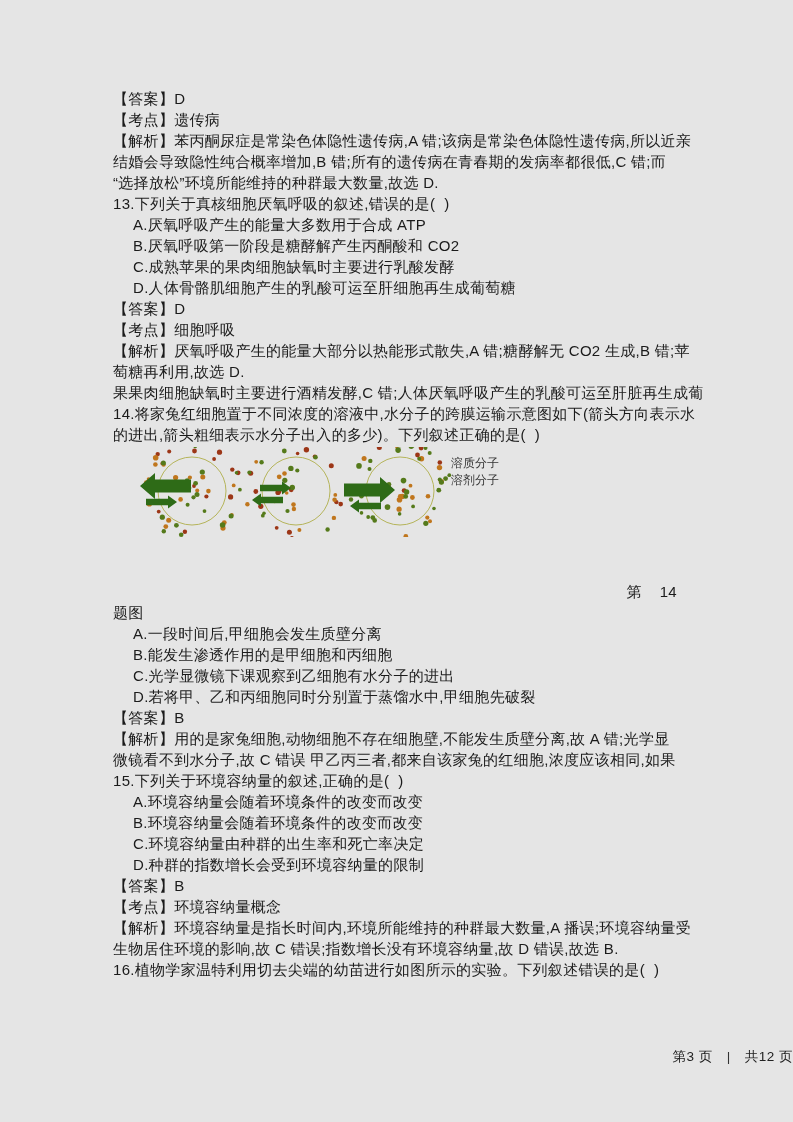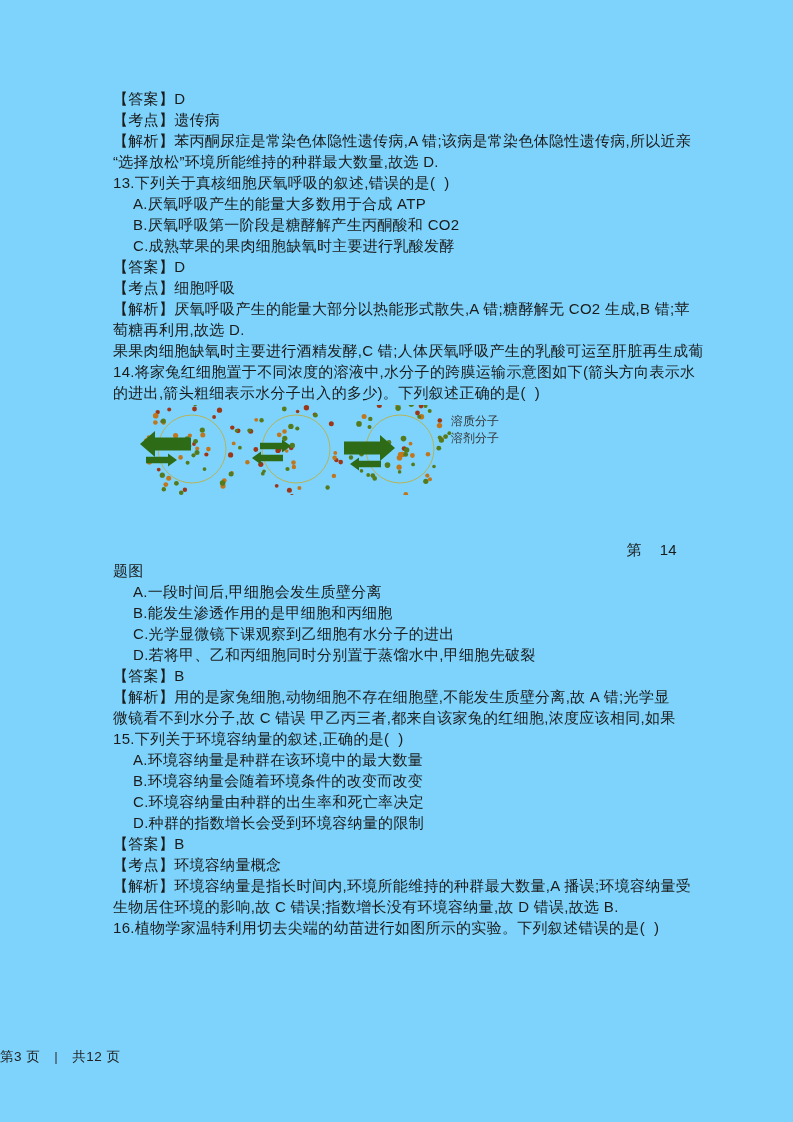--- a/index.html
+++ b/index.html
@@ -6,21 +6,21 @@
   html, body { margin: 0; padding: 0; }
   body {
     width: 793px; height: 1122px;
     background: #ffffff;
     font-family: "Liberation Sans", "DejaVu Sans", sans-serif;
     color: #1b1b1b;
   }
   .page {
     position: relative;
     width: 793px; height: 1122px;
-    background: #7dd3fc;
+    background: #e5e5e5;
     overflow: hidden;
   }
   .content {
     position: absolute;
     left: 113px; top: 88px;
     width: 574px;
   }
   .line {
     font-size: 15px;
     line-height: 21px;
@@ -54,40 +54,42 @@
   }
   .lg-dash {
     display: inline-block;
     width: 9px; height: 2px;
     margin-right: 4px;
   }
   .footer {
     position: absolute;
     left: 0; bottom: 56px;
     width: 100%;
-    text-align: left;
+    text-align: right;
     font-size: 13.5px;
     color: #222;
     letter-spacing: 0.5px;
   }
   .footer .sep { margin: 0 14px; color: #333; }
 </style>
 </head>
 <body>
 
 <div class="page">
   <div class="content" id="doc">
       <div class="line">【答案】D</div>
       <div class="line">【考点】遗传病</div>
       <div class="line">【解析】苯丙酮尿症是常染色体隐性遗传病,A 错;该病是常染色体隐性遗传病,所以近亲</div>
+      <div class="line">结婚会导致隐性纯合概率增加,B 错;所有的遗传病在青春期的发病率都很低,C 错;而</div>
       <div class="line">“选择放松”环境所能维持的种群最大数量,故选 D.</div>
       <div class="line">13.下列关于真核细胞厌氧呼吸的叙述,错误的是(  )</div>
       <div class="line opt">A.厌氧呼吸产生的能量大多数用于合成 ATP</div>
       <div class="line opt">B.厌氧呼吸第一阶段是糖酵解产生丙酮酸和 CO2</div>
       <div class="line opt">C.成熟苹果的果肉细胞缺氧时主要进行乳酸发酵</div>
+      <div class="line opt">D.人体骨骼肌细胞产生的乳酸可运至肝细胞再生成葡萄糖</div>
       <div class="line">【答案】D</div>
       <div class="line">【考点】细胞呼吸</div>
       <div class="line">【解析】厌氧呼吸产生的能量大部分以热能形式散失,A 错;糖酵解无 CO2 生成,B 错;苹</div>
       <div class="line">萄糖再利用,故选 D.</div>
       <div class="line">果果肉细胞缺氧时主要进行酒精发酵,C 错;人体厌氧呼吸产生的乳酸可运至肝脏再生成葡</div>
       <div class="line">14.将家兔红细胞置于不同浓度的溶液中,水分子的跨膜运输示意图如下(箭头方向表示水</div>
       <div class="line">的进出,箭头粗细表示水分子出入的多少)。下列叙述正确的是(  )</div>
       <div class="figure-row">
         <svg width="330" height="90" viewBox="0 0 330 90">
           <g>
@@ -272,21 +274,21 @@
       <div class="line right">第    14</div>
       <div class="line">题图</div>
       <div class="line opt">A.一段时间后,甲细胞会发生质壁分离</div>
       <div class="line opt">B.能发生渗透作用的是甲细胞和丙细胞</div>
       <div class="line opt">C.光学显微镜下课观察到乙细胞有水分子的进出</div>
       <div class="line opt">D.若将甲、乙和丙细胞同时分别置于蒸馏水中,甲细胞先破裂</div>
       <div class="line">【答案】B</div>
       <div class="line">【解析】用的是家兔细胞,动物细胞不存在细胞壁,不能发生质壁分离,故 A 错;光学显</div>
       <div class="line">微镜看不到水分子,故 C 错误 甲乙丙三者,都来自该家兔的红细胞,浓度应该相同,如果</div>
       <div class="line">15.下列关于环境容纳量的叙述,正确的是(  )</div>
-      <div class="line opt">A.环境容纳量是种群在该环境中的最大数量</div>
+      <div class="line opt">A.环境容纳量会随着环境条件的改变而改变</div>
       <div class="line opt">B.环境容纳量会随着环境条件的改变而改变</div>
       <div class="line opt">C.环境容纳量由种群的出生率和死亡率决定</div>
       <div class="line opt">D.种群的指数增长会受到环境容纳量的限制</div>
       <div class="line">【答案】B</div>
       <div class="line">【考点】环境容纳量概念</div>
       <div class="line">【解析】环境容纳量是指长时间内,环境所能维持的种群最大数量,A 播误;环境容纳量受</div>
       <div class="line">生物居住环境的影响,故 C 错误;指数增长没有环境容纳量,故 D 错误,故选 B.</div>
       <div class="line">16.植物学家温特利用切去尖端的幼苗进行如图所示的实验。下列叙述错误的是(  )</div>
     </div>
   <div class="footer">

